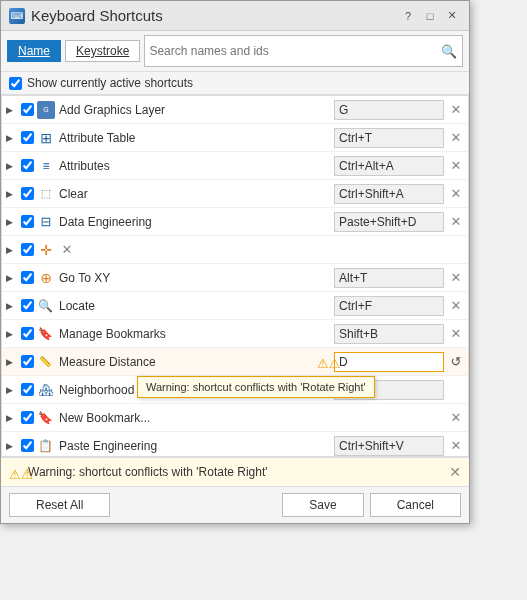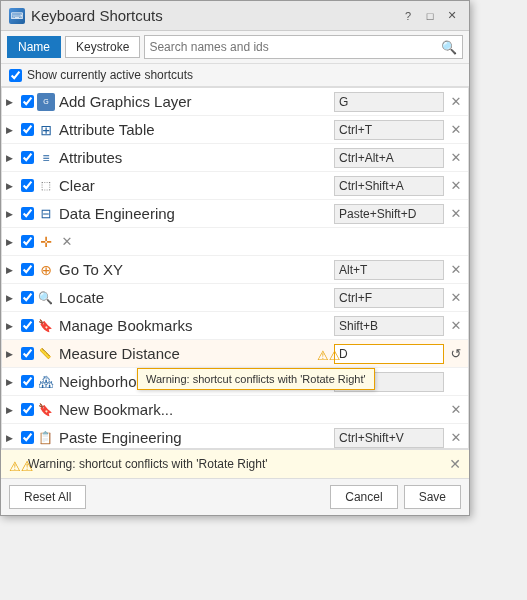--- a/index.html
+++ b/index.html
@@ -63,34 +63,35 @@
       border-bottom: 1px solid #ddd;
       gap: 4px;
     }
     .tab-btn {
       padding: 3px 10px;
       font-size: 12px;
       border: 1px solid #bbb;
       background: white;
       cursor: pointer;
       color: #333;
+      text-decoration: underline;
     }
     .tab-btn.active {
       background: #1a78c2;
       color: white;
       border-color: #1a78c2;
     }
     .search-box {
       flex: 1;
       display: flex;
       align-items: center;
       border: 1px solid #bbb;
       background: white;
       padding: 2px 4px;
-      height: 24px;
+      height: 32px;
     }
     .search-box input {
       flex: 1;
       border: none;
       outline: none;
       font-size: 12px;
       color: #999;
       background: transparent;
     }
     .show-active {
@@ -138,21 +139,21 @@
     }
     .item-icon {
       width: 18px; height: 18px;
       margin-right: 4px;
       flex-shrink: 0;
       display: flex; align-items: center; justify-content: center;
     }
     .item-name {
       flex: 1;
       color: #333;
-      font-size: 15px;
+      font-size: 12px;
       white-space: nowrap;
     }
     .item-shortcut {
       width: 110px;
       height: 20px;
       border: 1px solid #ccc;
       background: #f0f0f0;
       font-size: 12px;
       color: #333;
       display: flex;
@@ -214,21 +215,21 @@
     }
     .footer {
       display: flex;
       align-items: center;
       padding: 6px 8px;
       background: #f5f5f5;
       border-top: 1px solid #ddd;
       gap: 6px;
     }
     .footer-btn {
-      padding: 4px 14px;
+      padding: 4px 26px;
       font-size: 12px;
       border: 1px solid #bbb;
       background: white;
       cursor: pointer;
       color: #333;
     }
     .footer-btn.primary {
       background: white;
       border-color: #bbb;
     }
@@ -401,16 +402,16 @@
 
   <div class="warning-bar">
     <span class="warn-triangle" style="font-size:14px;color:#e8a000;margin-right:5px;">⚠</span>
     <span>Warning: shortcut conflicts with 'Rotate Right'</span>
     <span class="warning-close">✕</span>
   </div>
 
   <div class="footer">
     <button class="footer-btn">Reset All</button>
     <div class="spacer"></div>
+    <button class="footer-btn primary">Save</button>
     <button class="footer-btn">Cancel</button>
-    <button class="footer-btn primary">Save</button>
   </div>
 </div>
 
 </body></html>

